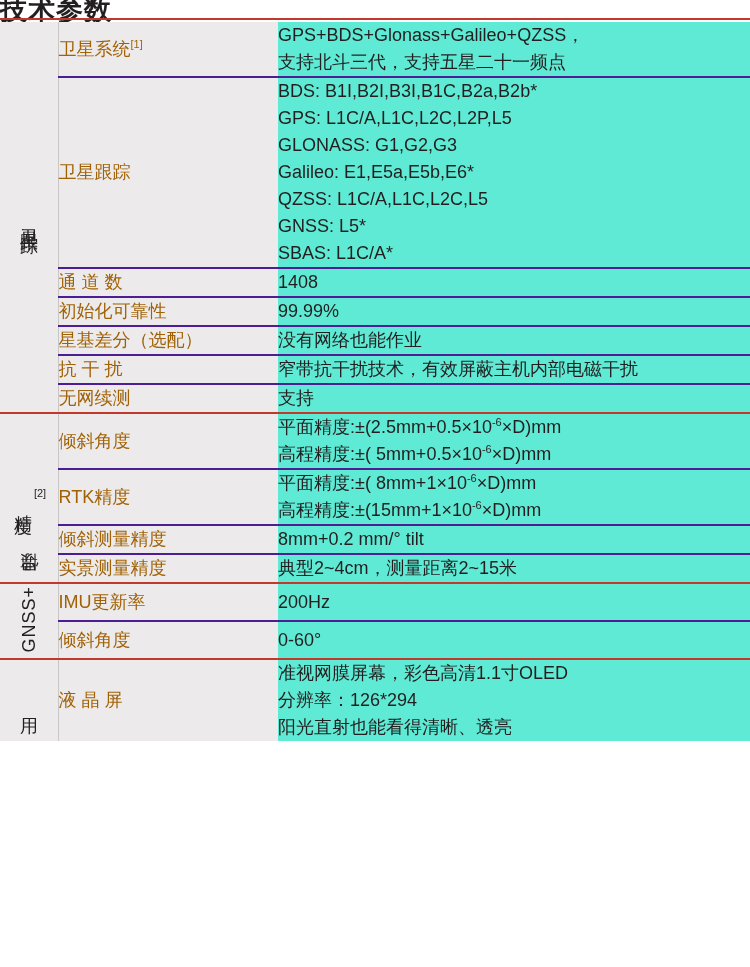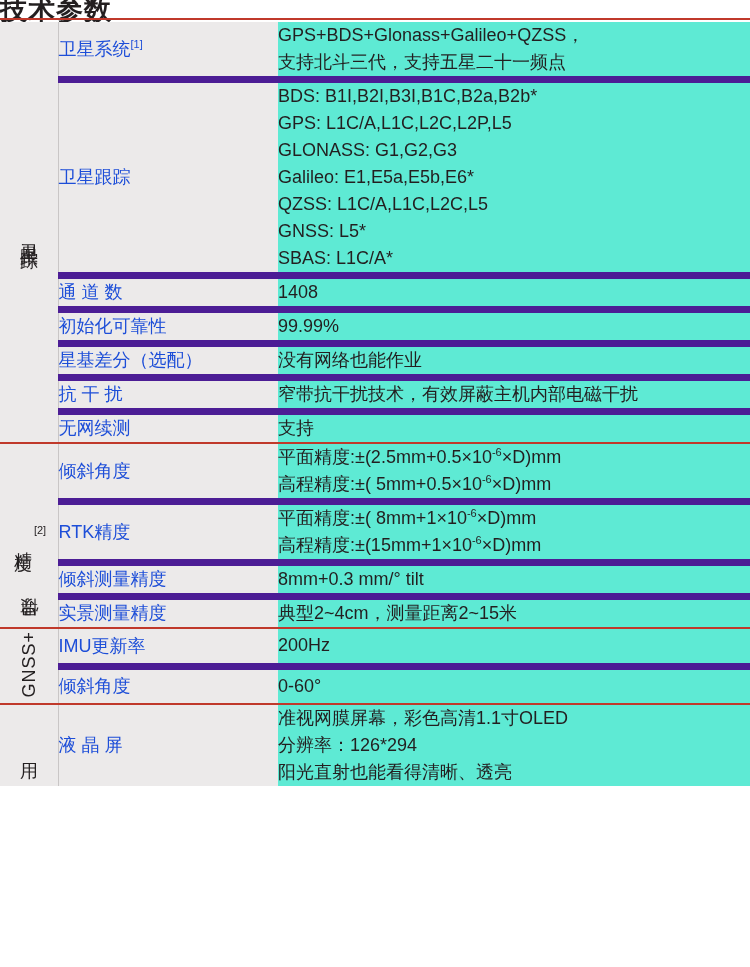--- a/index.html
+++ b/index.html
@@ -62,32 +62,32 @@
   .group-vert.rot {
     writing-mode: vertical-rl;
     text-orientation: mixed;
     transform: rotate(180deg);
     letter-spacing: 1px;
   }
   .label-cell {
     background: #eceaea;
     font-size: 18px;
     padding: 10px 0 10px 28px;
-    color: #1d4ed8;
+    color: #a16207;
     line-height: 1.35;
   }
   .value-cell {
     background: #5eead4;
     font-size: 18px;
     padding: 10px 8px 10px 14px;
     line-height: 1.5;
     color: #231f20;
   }
   .row-sep td {
-    border-top: 7px solid #4c1d95;
+    border-top: 2px solid #4c1d95;
   }
   .sec-sep td {
     border-top: 2px solid #c0392b;
   }
   .sup {
     font-size: 11px;
     vertical-align: super;
   }
   .small {
     font-size: 18px;
@@ -177,21 +177,21 @@
       </tr>
       <tr class="row-sep">
         <td class="label-cell">RTK精度</td>
         <td class="value-cell">
           <div>平面精度:±( 8mm+1×10<sup>-6</sup>×D)mm</div>
           <div>高程精度:±(15mm+1×10<sup>-6</sup>×D)mm</div>
         </td>
       </tr>
       <tr class="row-sep">
         <td class="label-cell">倾斜测量精度</td>
-        <td class="value-cell">8mm+0.3 mm/° tilt</td>
+        <td class="value-cell">8mm+0.2 mm/° tilt</td>
       </tr>
       <tr class="row-sep">
         <td class="label-cell">实景测量精度</td>
         <td class="value-cell">典型2~4cm，测量距离2~15米</td>
       </tr>
 
       <tr class="sec-sep">
         <td class="group-cell" rowspan="2">
           <span class="group-vert rot">GNSS+惯导</span>
         </td>

